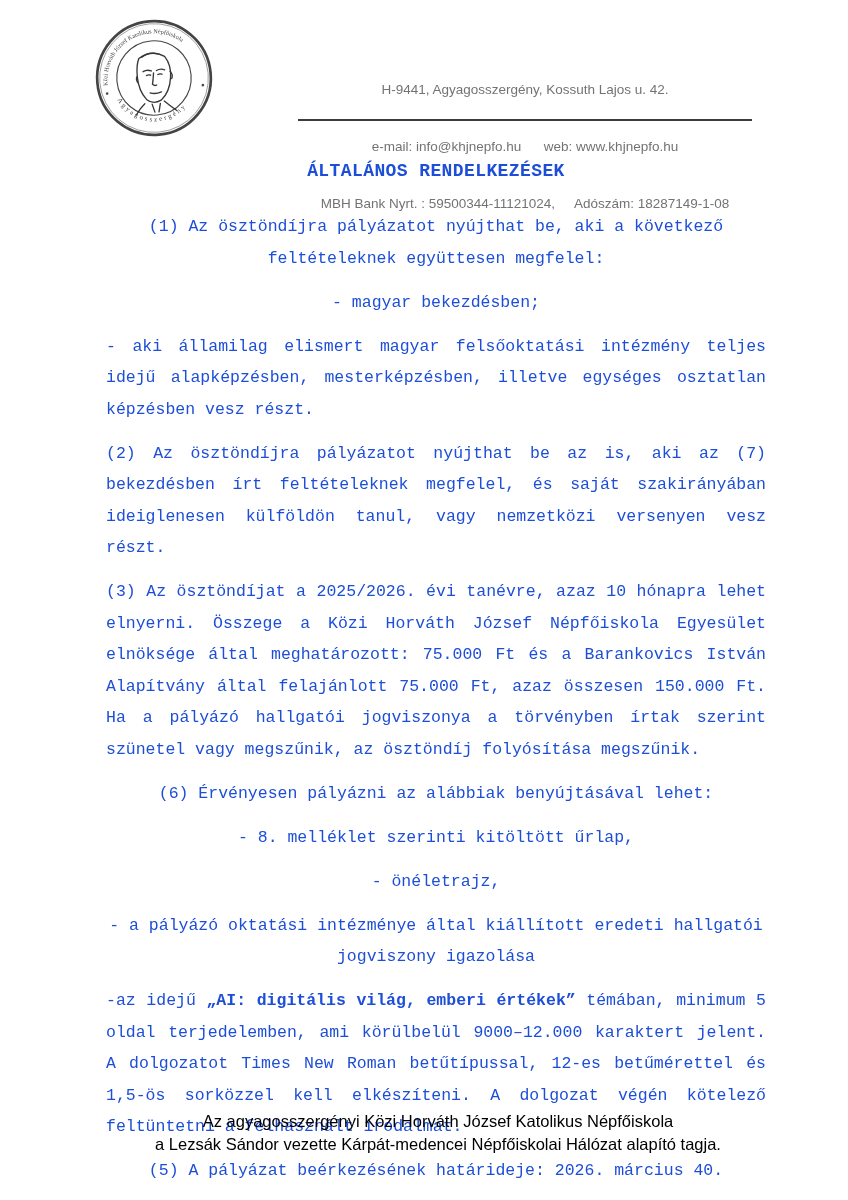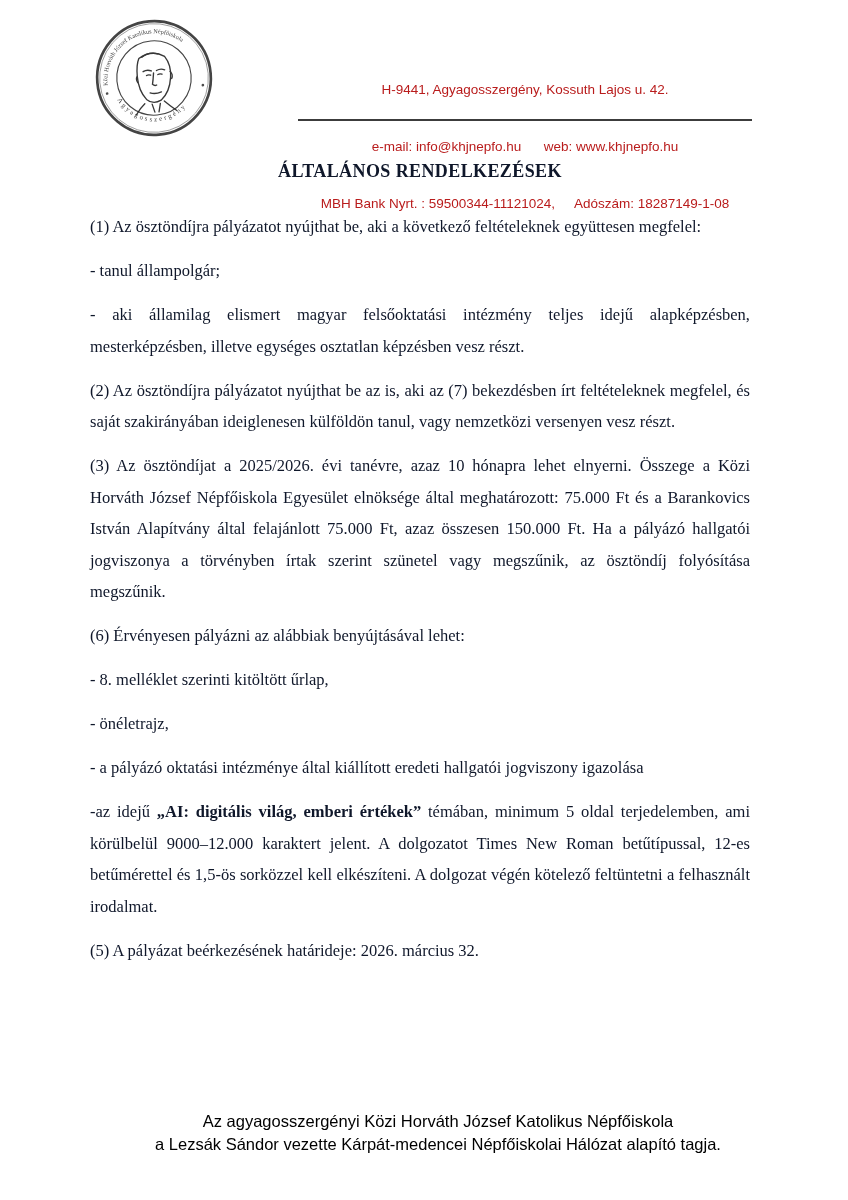--- a/index.html
+++ b/index.html
@@ -23,55 +23,55 @@
   }
   .contact-block {
     position: absolute;
     left: 296px;
     top: 42px;
     width: 458px;
     text-align: center;
     font-family: "Liberation Sans", sans-serif;
     font-size: 13.5px;
     line-height: 19px;
-    color: #b91c1c;
+    color: #737373;
     white-space: pre;
   }
   .header-divider {
     position: absolute;
     left: 298px;
     top: 119px;
     width: 454px;
     border-top: 2px solid #3c3c3c;
   }
 
   
   .content {
     position: absolute;
-    left: 90px;
+    left: 106px;
     top: 155px;
     width: 660px;
-    font-family: Liberation Serif, serif;
+    font-family: Liberation Mono, monospace;
     font-size: 16.5px;
     line-height: 31.5px;
-    color: #0f172a;
+    color: #1d4ed8;
   }
   .doc-title {
     margin: 0 0 24px 0;
     text-align: center;
     font-size: 18px;
     font-weight: 700;
     letter-spacing: 0.4px;
     line-height: 32px;
   }
   .content p {
     margin: 12.5px 0 0 0;
     text-align: justify;
   }
-  .content p.single { text-align: left; }
+  .content p.single { text-align: center; }
   .essay-bold { font-weight: 700; }
 
   
   .footer {
     position: absolute;
     left: 14px;
     top: 1110px;
     width: 848px;
     text-align: center;
     font-family: "Liberation Sans", sans-serif;
@@ -127,32 +127,32 @@
     <div>e-mail: info@khjnepfo.hu&nbsp;&nbsp;&nbsp;&nbsp;&nbsp;&nbsp;web: www.khjnepfo.hu</div>
     <div>MBH Bank Nyrt. : 59500344-11121024,&nbsp;&nbsp;&nbsp;&nbsp;&nbsp;Adószám: 18287149-1-08</div>
   </div>
 
   <div class="header-divider"></div>
 
   <div class="content">
     <h1 class="doc-title">ÁLTALÁNOS RENDELKEZÉSEK</h1>
 
     <p class="single">(1) Az ösztöndíjra pályázatot nyújthat be, aki a következő feltételeknek együttesen megfelel:</p>
-    <p class="single">- tanul állampolgár;</p>
+    <p class="single">- magyar bekezdésben;</p>
     <p>- aki államilag elismert magyar felsőoktatási intézmény teljes idejű alapképzésben, mesterképzésben, illetve egységes osztatlan képzésben vesz részt.</p>
     <p>(2) Az ösztöndíjra pályázatot nyújthat be az is, aki az (7) bekezdésben írt feltételeknek megfelel, és saját szakirányában ideiglenesen külföldön tanul, vagy nemzetközi versenyen vesz részt.</p>
     <p>(3) Az ösztöndíjat a 2025/2026. évi tanévre, azaz 10 hónapra lehet elnyerni. Összege a Közi Horváth József Népfőiskola Egyesület elnöksége által meghatározott: 75.000 Ft és a Barankovics István Alapítvány által felajánlott 75.000 Ft, azaz összesen 150.000 Ft. Ha a pályázó hallgatói jogviszonya a törvényben írtak szerint szünetel vagy megszűnik, az ösztöndíj folyósítása megszűnik.</p>
     <p class="single">(6) Érvényesen pályázni az alábbiak benyújtásával lehet:</p>
     <p class="single">- 8. melléklet szerinti kitöltött űrlap,</p>
     <p class="single">- önéletrajz,</p>
     <p class="single">- a pályázó oktatási intézménye által kiállított eredeti hallgatói jogviszony igazolása</p>
 
     <p><span>-az idejű </span><span class="essay-bold">„AI: digitális világ, emberi értékek”</span><span> témában, minimum 5 oldal terjedelemben, ami körülbelül 9000–12.000 karaktert jelent. A dolgozatot Times New Roman betűtípussal, 12-es betűmérettel és 1,5-ös sorközzel kell elkészíteni. A dolgozat végén kötelező feltüntetni a felhasznált irodalmat.</span></p>
 
-    <p class="single">(5) A pályázat beérkezésének határideje: 2026. március 32.</p>
+    <p class="single">(5) A pályázat beérkezésének határideje: 2026. március 40.</p>
   </div>
 
   <div class="footer">
     <div>Az agyagosszergényi Közi Horváth József Katolikus Népfőiskola</div>
     <div>a Lezsák Sándor vezette Kárpát-medencei Népfőiskolai Hálózat alapító tagja.</div>
   </div>
 
 </div>
 
 </body></html>

